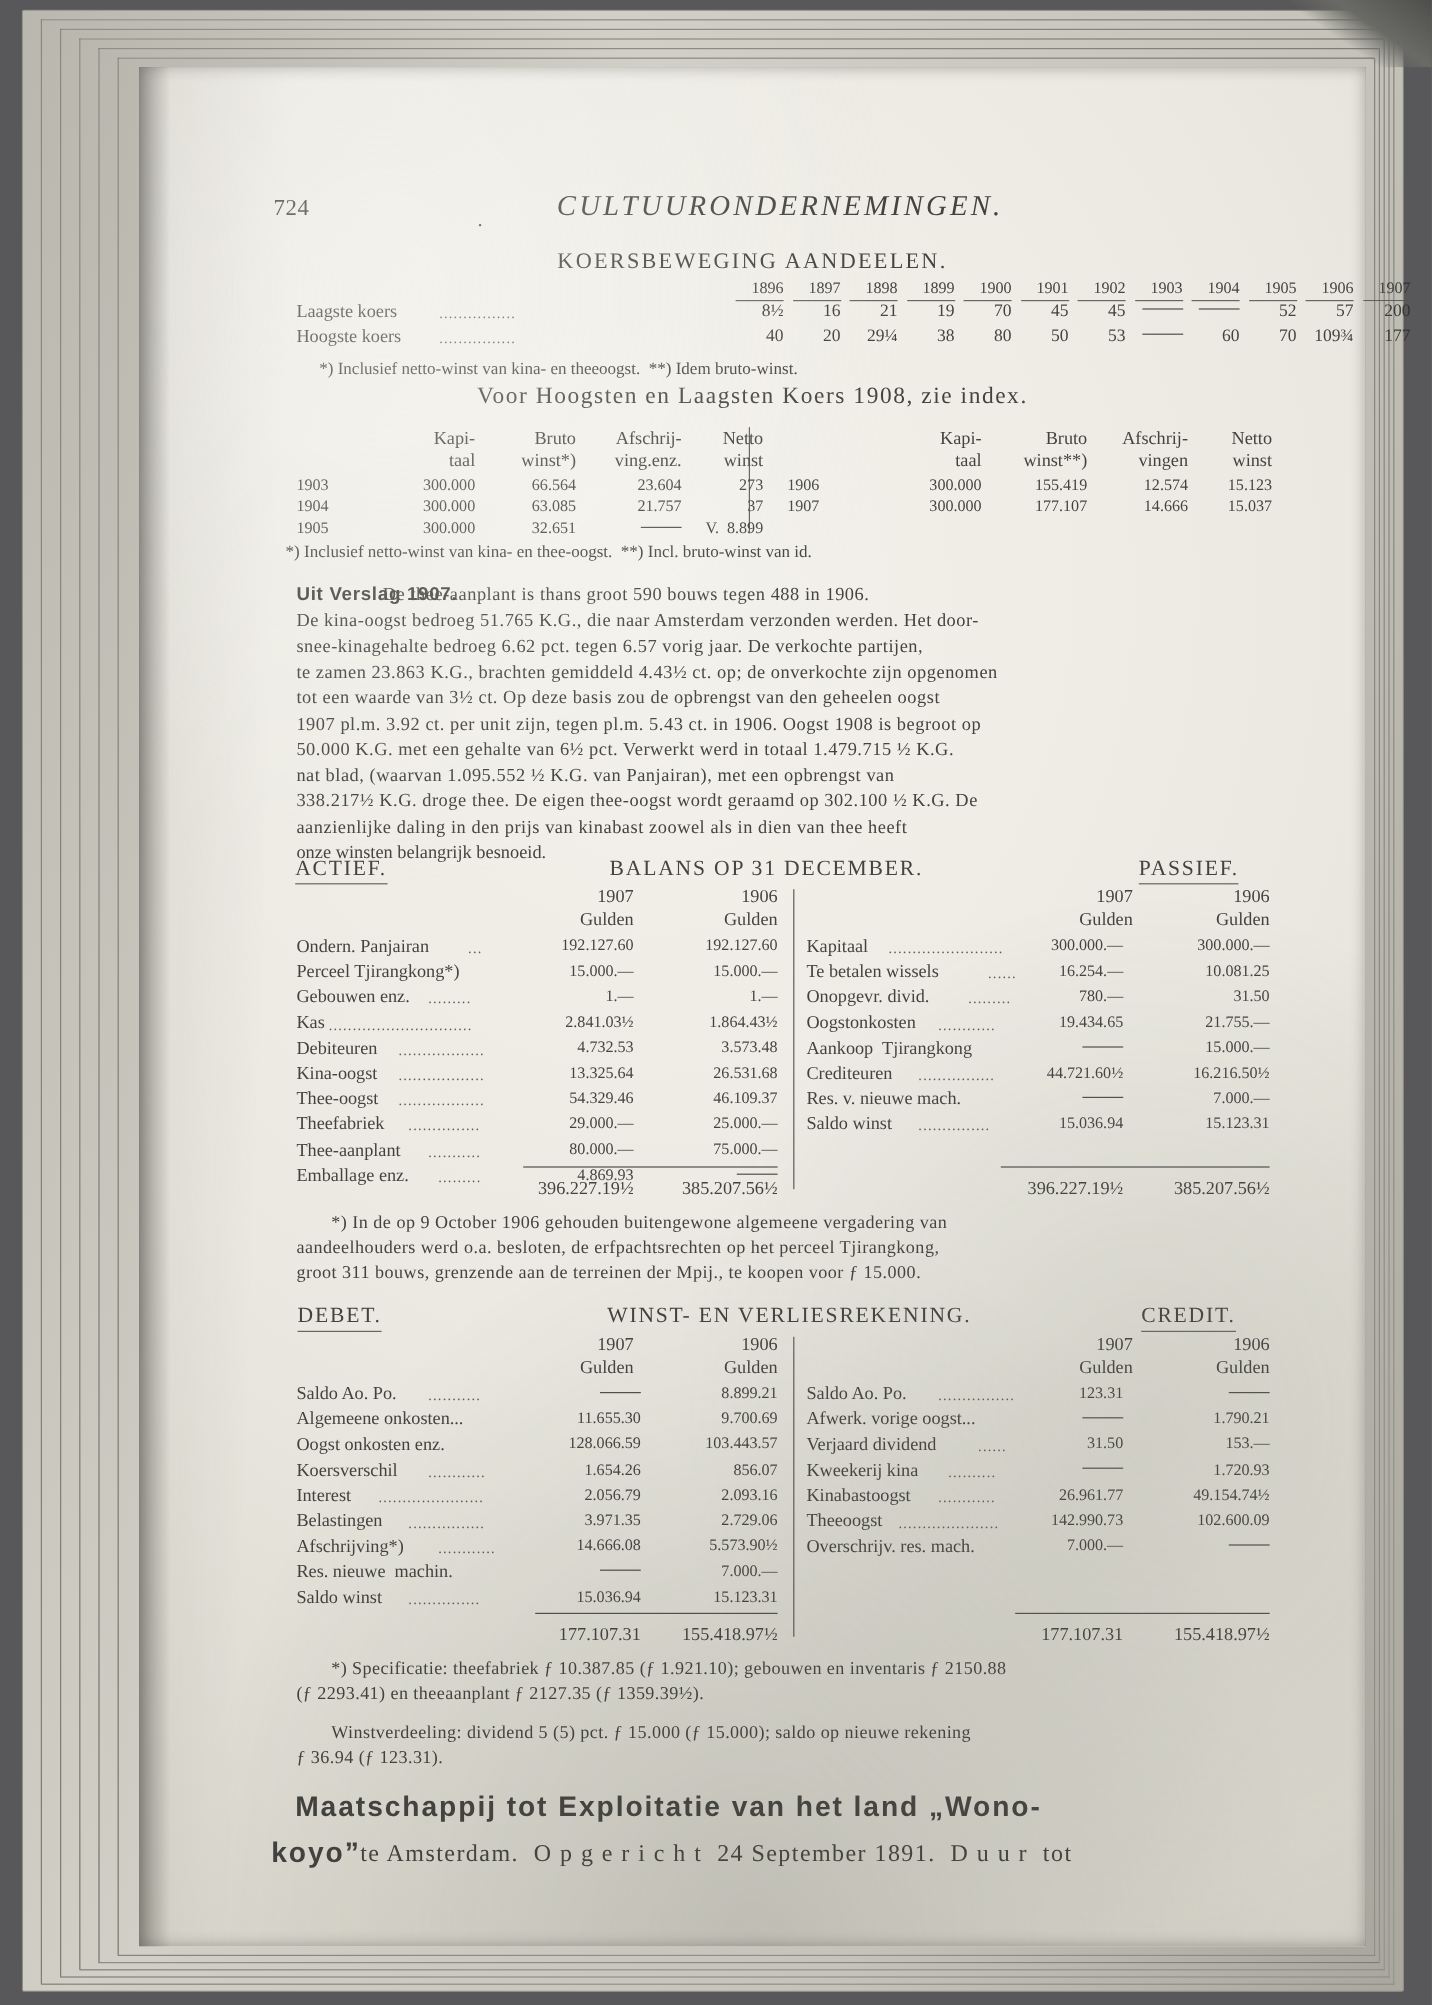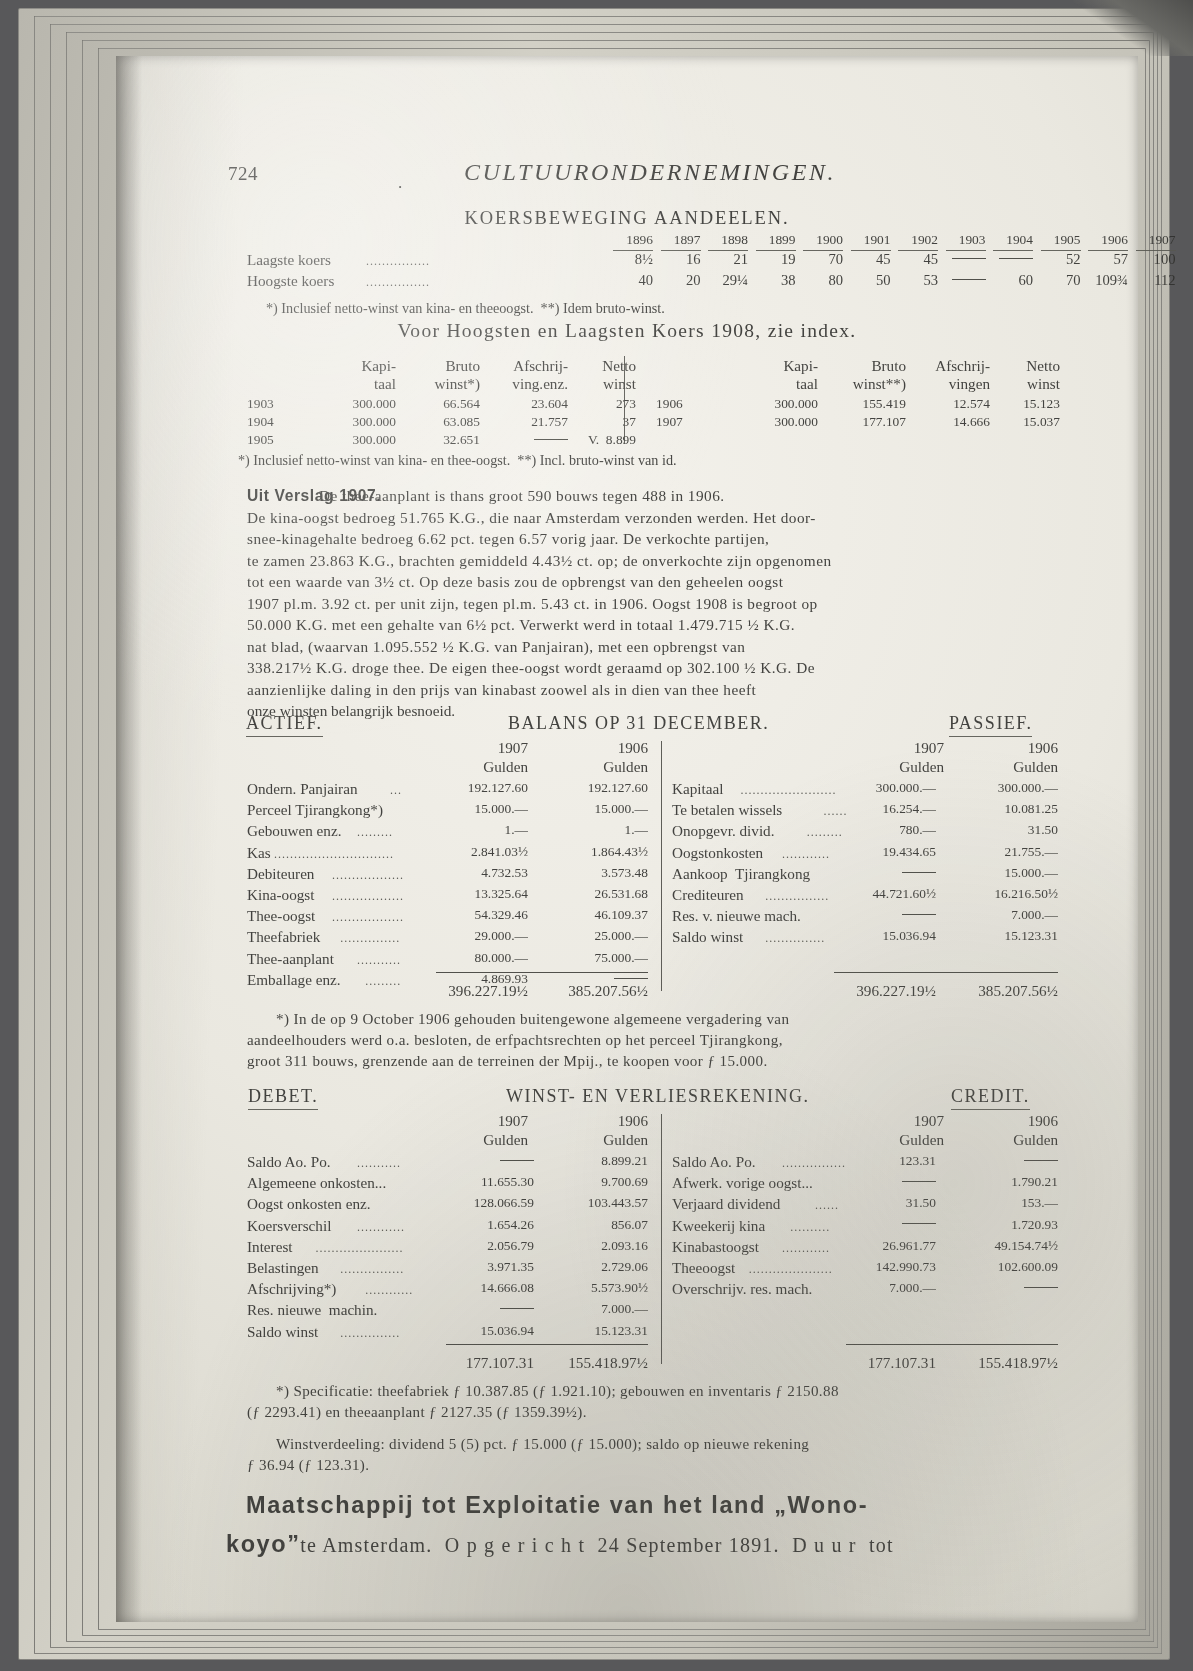--- a/index.html
+++ b/index.html
@@ -118,35 +118,35 @@
           <div class="num tiny" style="left:544.5px;top:194px;width:40px;font-size:14.6px;">16</div>
           <div class="num tiny" style="left:592px;top:194px;width:40px;font-size:14.6px;">21</div>
           <div class="num tiny" style="left:639.5px;top:194px;width:40px;font-size:14.6px;">19</div>
           <div class="num tiny" style="left:687px;top:194px;width:40px;font-size:14.6px;">70</div>
           <div class="num tiny" style="left:734.5px;top:194px;width:40px;font-size:14.6px;">45</div>
           <div class="num tiny" style="left:782px;top:194px;width:40px;font-size:14.6px;">45</div>
           <div class="num tiny" style="left:829.5px;top:194px;width:40px;font-size:14.6px;"><span class="dash"></span></div>
           <div class="num tiny" style="left:877px;top:194px;width:40px;font-size:14.6px;"><span class="dash"></span></div>
           <div class="num tiny" style="left:924.5px;top:194px;width:40px;font-size:14.6px;">52</div>
           <div class="num tiny" style="left:972px;top:194px;width:40px;font-size:14.6px;">57</div>
-          <div class="num tiny" style="left:1019.5px;top:194px;width:40px;font-size:14.6px;">100</div>
+          <div class="num tiny" style="left:1019.5px;top:194px;width:40px;font-size:14.6px;">200</div>
           <div class="lbl" style="left:131px;top:215px;font-size:15.2px;">Hoogste koers</div>
           <div class="lbl dots" style="left:250px;top:218px;">................</div>
           <div class="num tiny" style="left:497px;top:215px;width:40px;font-size:14.6px;">40</div>
           <div class="num tiny" style="left:544.5px;top:215px;width:40px;font-size:14.6px;">20</div>
           <div class="num tiny" style="left:592px;top:215px;width:40px;font-size:14.6px;">29¼</div>
           <div class="num tiny" style="left:639.5px;top:215px;width:40px;font-size:14.6px;">38</div>
           <div class="num tiny" style="left:687px;top:215px;width:40px;font-size:14.6px;">80</div>
           <div class="num tiny" style="left:734.5px;top:215px;width:40px;font-size:14.6px;">50</div>
           <div class="num tiny" style="left:782px;top:215px;width:40px;font-size:14.6px;">53</div>
           <div class="num tiny" style="left:829.5px;top:215px;width:40px;font-size:14.6px;"><span class="dash"></span></div>
           <div class="num tiny" style="left:877px;top:215px;width:40px;font-size:14.6px;">60</div>
           <div class="num tiny" style="left:924.5px;top:215px;width:40px;font-size:14.6px;">70</div>
           <div class="num tiny" style="left:972px;top:215px;width:40px;font-size:14.6px;">109¾</div>
-          <div class="num tiny" style="left:1019.5px;top:215px;width:40px;font-size:14.6px;">112</div>
+          <div class="num tiny" style="left:1019.5px;top:215px;width:40px;font-size:14.6px;">177</div>
         </div>
 
       <div class="row small" style="left:150px;top:243px;">*) Inclusief netto-winst van kina- en theeoogst.  **) Idem bruto-winst.</div>
 
       <div class="ctr bigline" style="left:0;top:262px;width:1022px;">Voor Hoogsten en Laagsten Koers 1908, zie index.</div>
 
       <div class="vrule" style="left:508px;top:300px;height:88px;"></div>
 
       <div class="num" style="left:200px;top:300px;width:80px;">Kapi-</div>
       <div class="num" style="left:278px;top:300px;width:86px;">Bruto</div>

